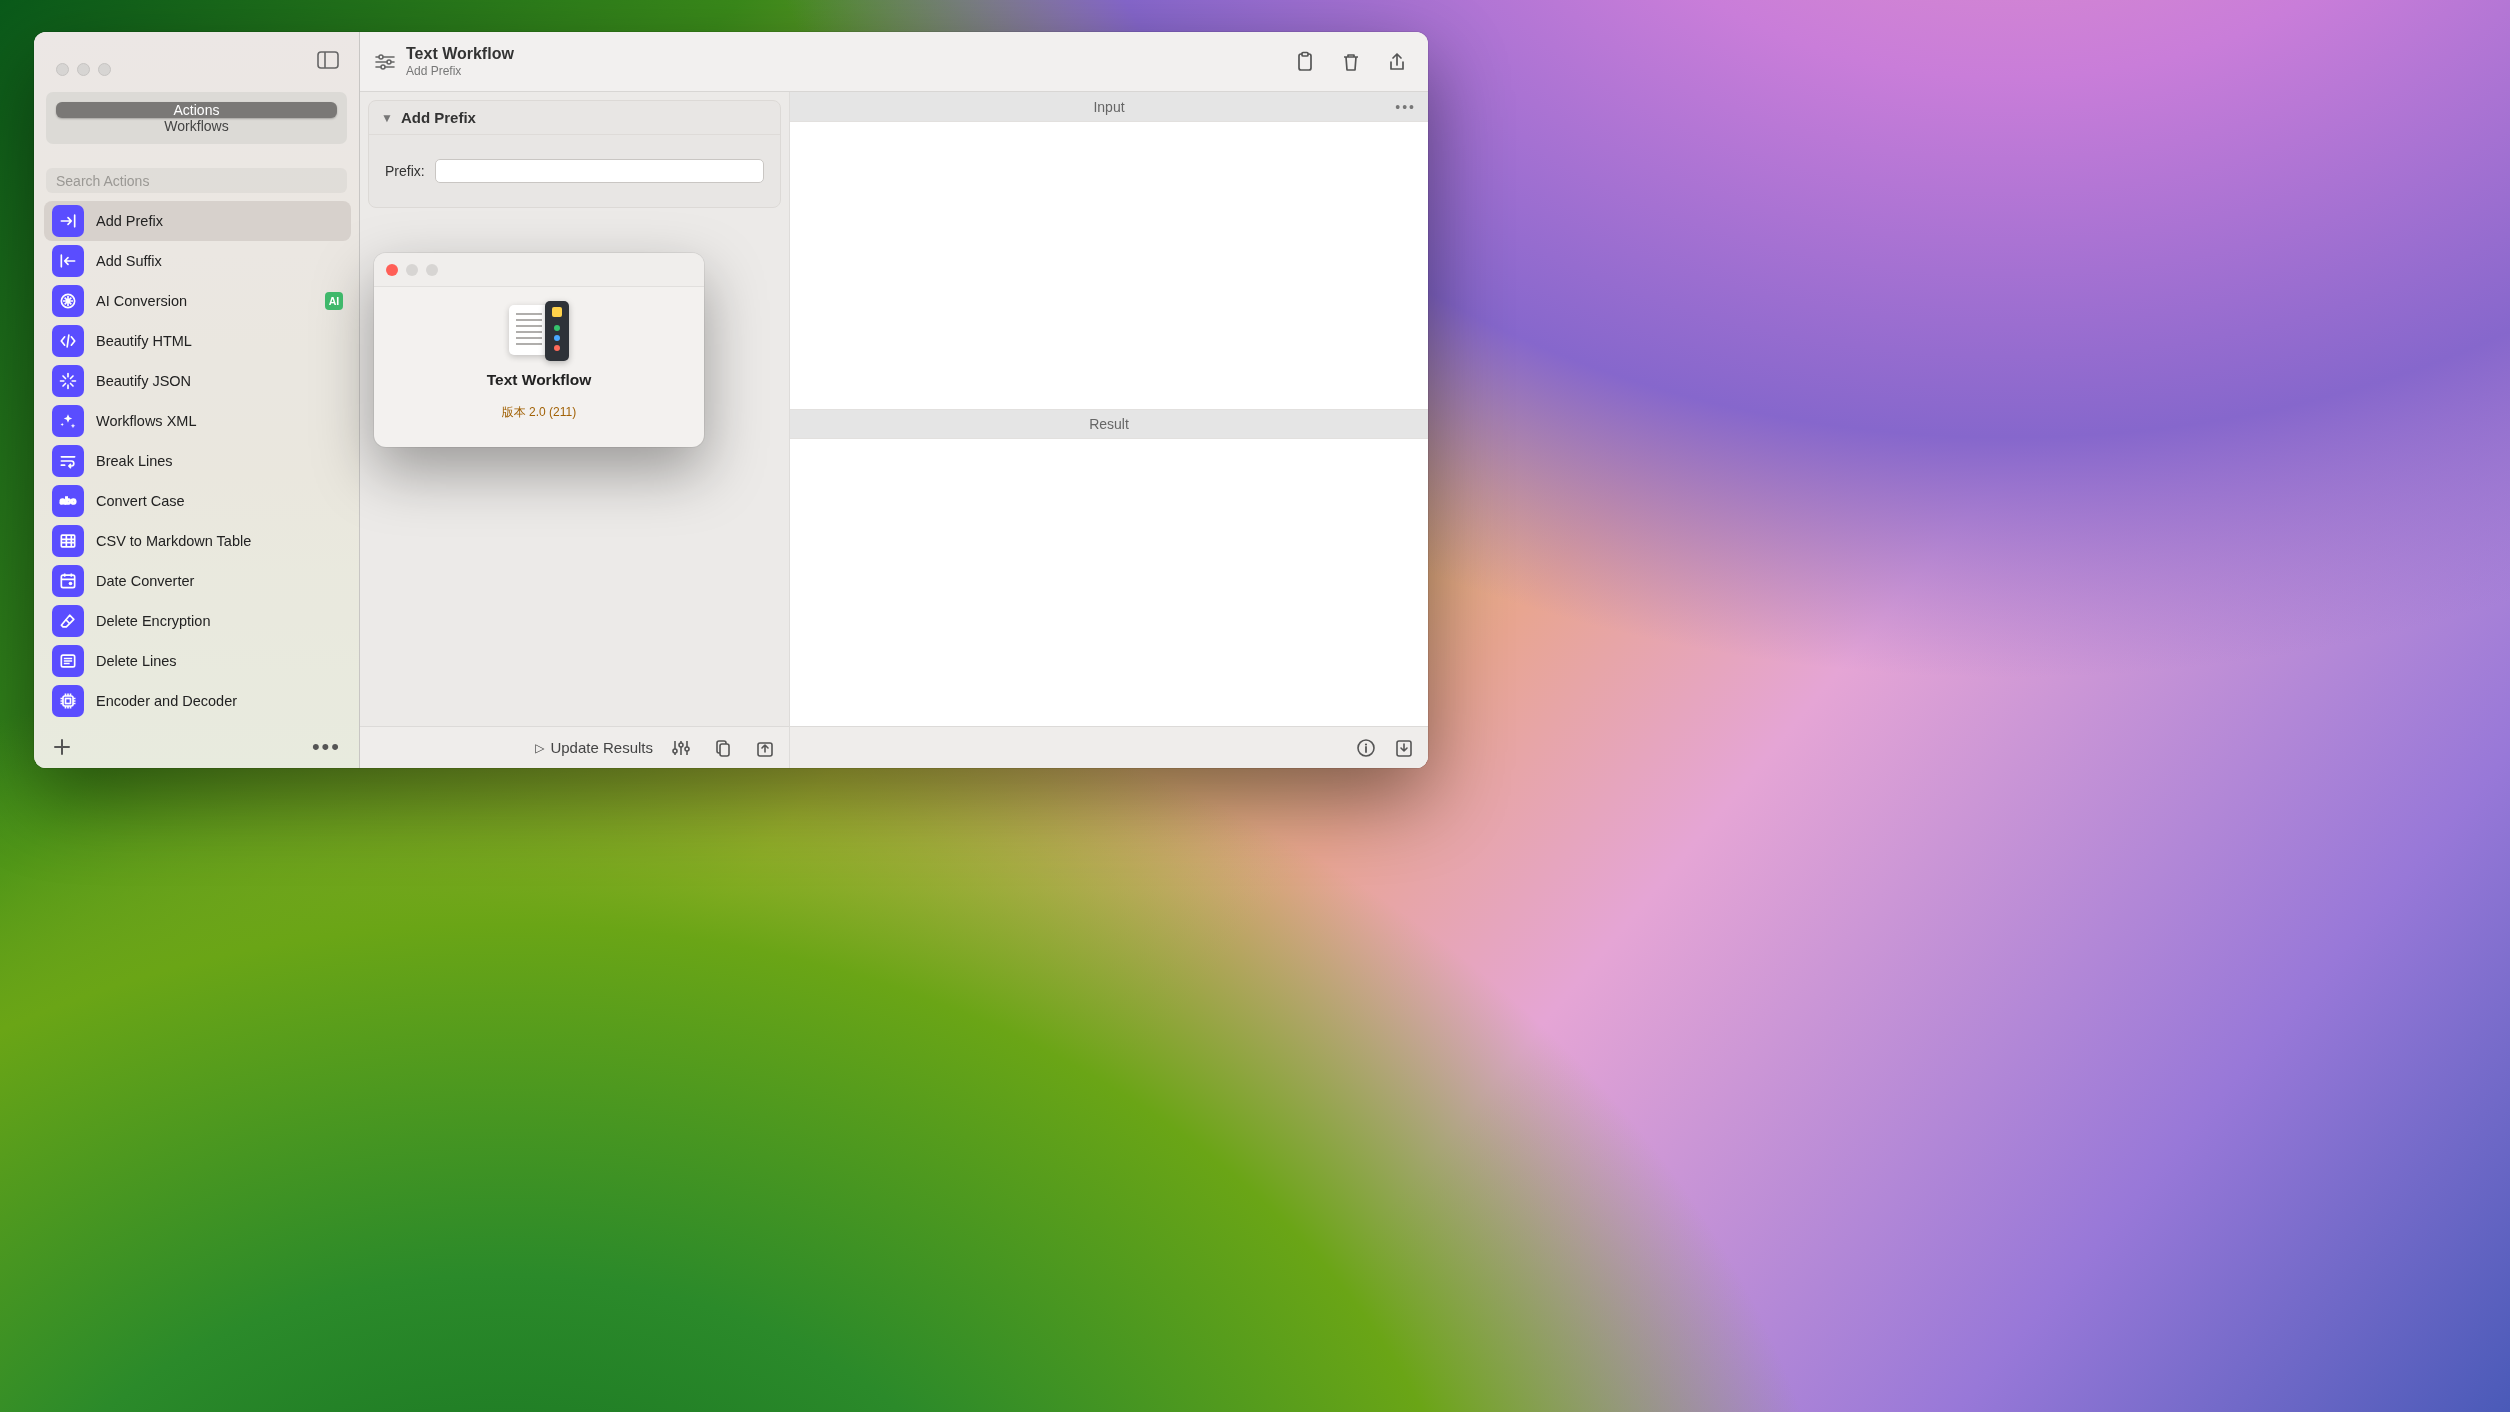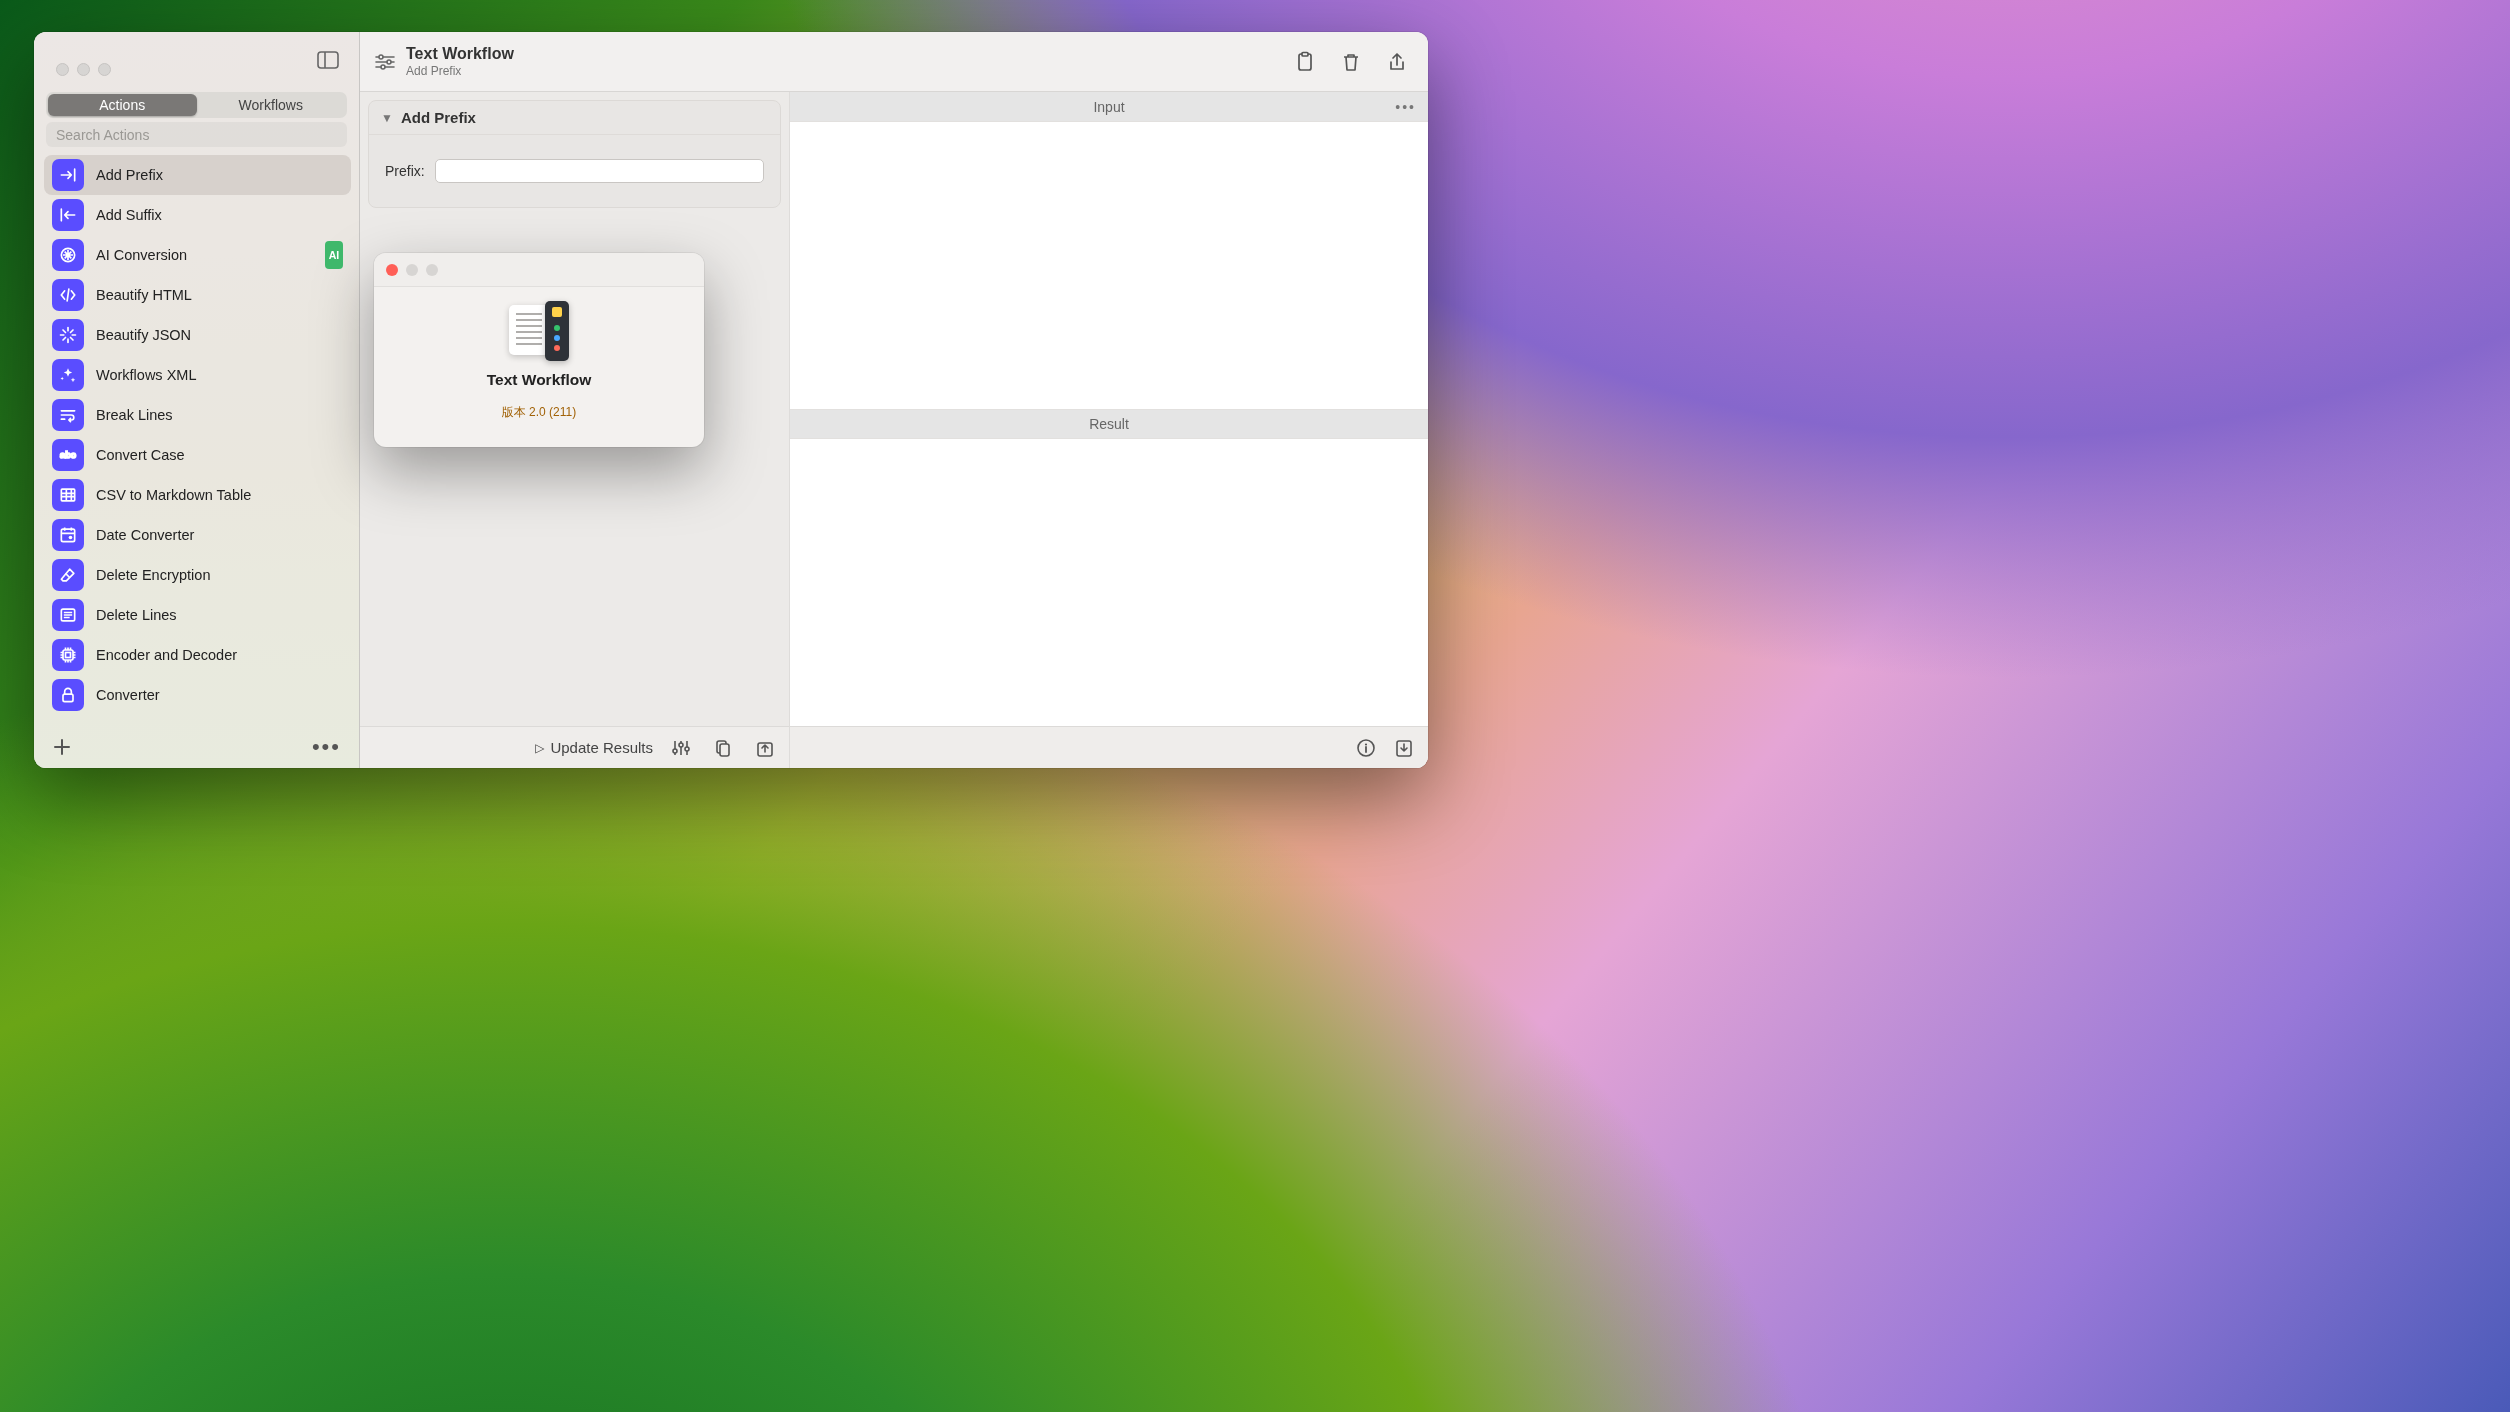--- a/index.html
+++ b/index.html
@@ -38,23 +38,24 @@
       content:""; position:absolute; inset:0;
       background: rgba(240,238,235,0.35);
       pointer-events:none;
     }
     .titlebar-dots { display:flex; gap:8px; padding: 18px 0 0 22px; }
     .dot { width:13px; height:13px; border-radius:50%; background:#d7d5d3; border:1px solid #c6c4c2; }
     .dot.close { background:#d7d5d3; }
     #sidebar-top { display:flex; align-items:center; gap:14px; padding: 0 14px 0 0; height:56px; z-index:1; }
     #sidebar-toggle { margin-left:auto; color:#666; padding:6px; }
     .seg {
-      margin: 4px 12px 4px;
-      display:flex; background:#dcdad6; border-radius:7px; padding:2px;
+      margin: 4px 12px 24px;
+      display:flex; background:#dcdad6; border-radius:7px; padding:10px;
       z-index:1;
+      flex-direction:column;
     }
     .seg button {
       flex:1; border:none; background:transparent; font-size:14px; height:22px;
       border-radius:6px; color:#444; cursor:pointer;
     }
     .seg button.on { background:#7a7876; color:#fff; box-shadow:0 1px 2px rgba(0,0,0,.25); }
     .search {
       margin:0 12px 8px; z-index:1;
       height:25px; border-radius:6px; background:rgba(0,0,0,0.045);
       display:flex; align-items:center; padding:0 10px; color:#8a8884;
@@ -62,21 +63,21 @@
     }
     .search input { border:none; background:transparent; outline:none; flex:1; font-size:14px; color:#333; }
     .search input::placeholder { color:#9a9894; }
     #action-list { flex:1; overflow-y:auto; padding:0 8px 0 10px; z-index:1; }
     .item { display:flex; align-items:center; gap:12px; height:40px; padding:0 8px; border-radius:8px; cursor:default; }
     .item.sel { background:#d7d1cc; }
     .item .ic { width:32px; height:32px; border-radius:7px; background:#5a4dff; display:flex; align-items:center; justify-content:center; }
     .item .ic svg { width:20px; height:20px; stroke:#fff; fill:none; stroke-width:2; }
     .item .lbl { font-size:14.5px; color:#222; }
     .ai-badge { margin-left:auto; background:#3fb86b; color:#fff; font-size:10.5px; font-weight:600;
-      border-radius:4px; width:18px; height:28px; display:flex; align-items:center; justify-content:center; }
+      border-radius:4px; width:18px; height:18px; display:flex; align-items:center; justify-content:center; }
     #sidebar-foot {
       height:44px; display:flex; align-items:center; padding:0 18px; z-index:1;
       border-top:1px solid rgba(0,0,0,0);
     }
     #sidebar-foot .plus { font-size:26px; color:#555; cursor:pointer; }
     #sidebar-foot .more { margin-left:auto; font-size:22px; color:#555; cursor:pointer; letter-spacing:2px; }
 
     
     #main { flex:1; display:flex; flex-direction:column; }
     #toolbar {

